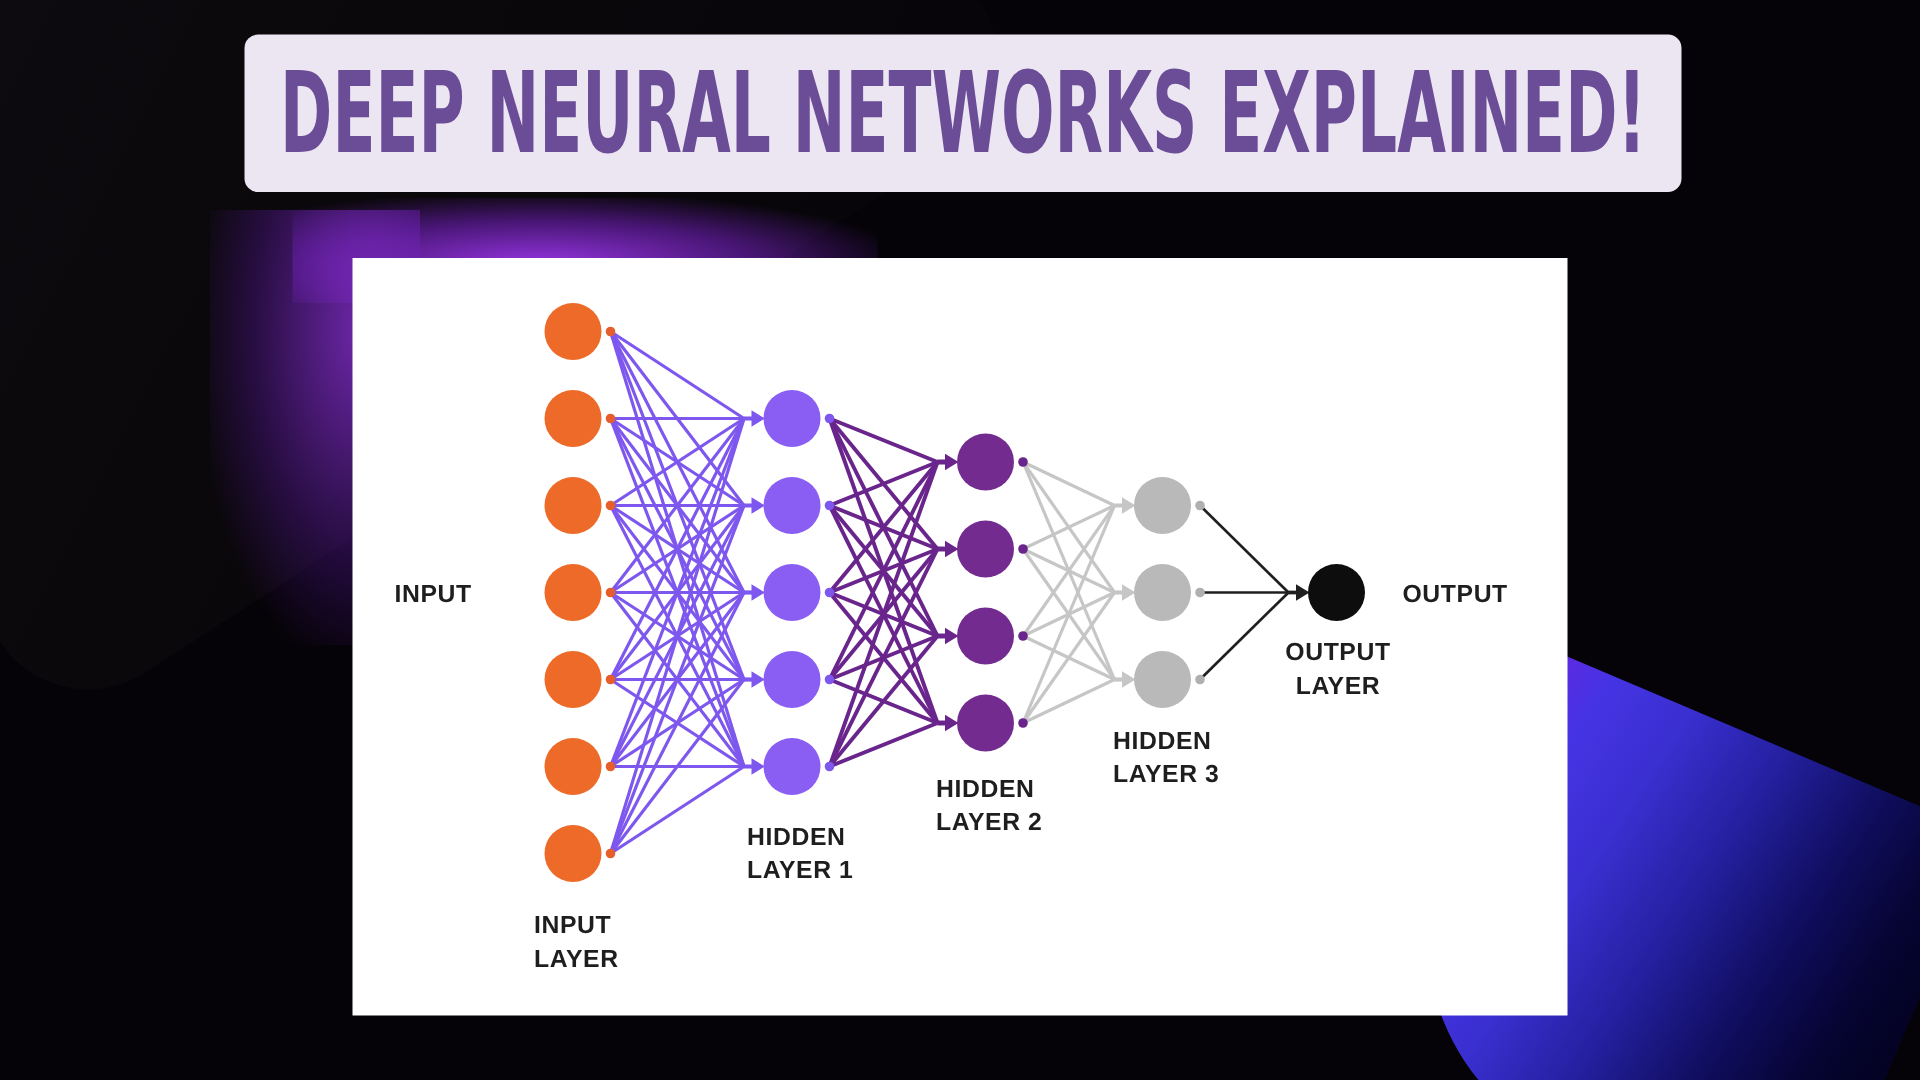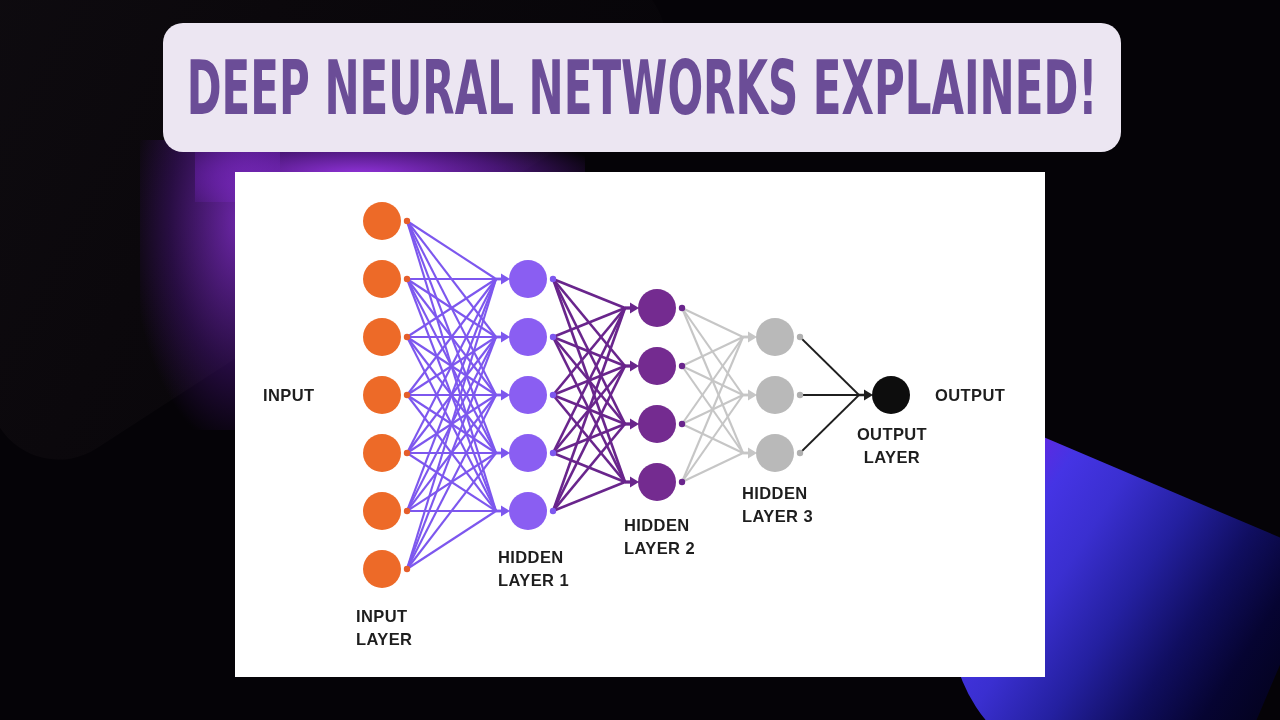--- a/index.html
+++ b/index.html
@@ -26,22 +26,22 @@
     z-index:2;
   }
   .phone-blue{
     position:absolute;left:1022px;top:428px;width:330px;height:300px;
     transform:rotate(23deg);transform-origin:0 0;
     border-radius:6px 6px 90px 150px;
     background:linear-gradient(100deg,#6e22e0 0%,#4534e4 15%,#3a2fd0 30%,#2420a0 48%,#100e60 66%,#060432 82%,#03021a 100%);
     z-index:2;
   }
   .title-card{
-    position:absolute;left:163px;top:23px;width:958px;height:129px;
-    background:var(--card-bg,#ece6f2);border-radius:20px;
+    position:absolute;left:163px;top:23px;width:958px;height:105px;
+    background:var(--card-bg,#ece6f2);border-radius:9px;
     display:flex;align-items:center;justify-content:center;
     z-index:5;
   }
   .title-text{
     font-family:"DejaVu Sans", sans-serif;
     font-weight:700;font-size:50px;line-height:1;
     color:var(--card-text,#6b4d97);
     white-space:nowrap;letter-spacing:0px;
     transform:scale(0.84,1.5);transform-origin:center;
   }

